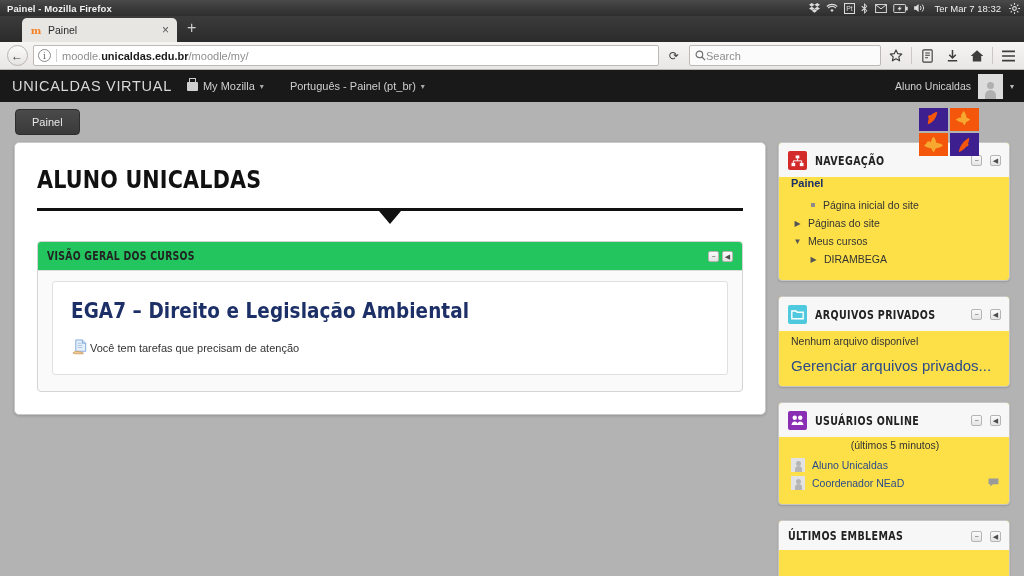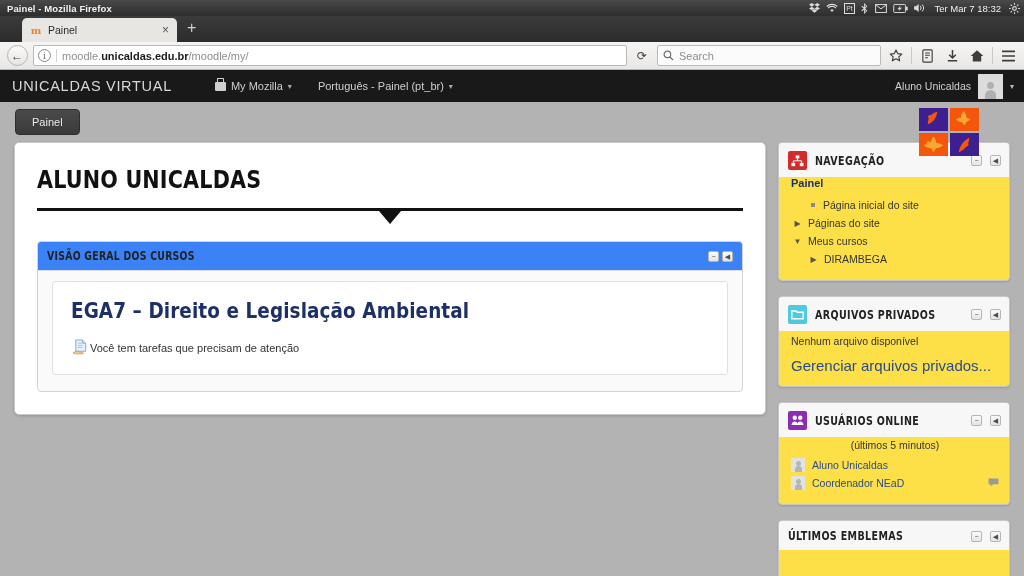--- a/index.html
+++ b/index.html
@@ -113,25 +113,25 @@
     font-size: 11px; color: #8e8e8e;
     white-space: nowrap; overflow: hidden; flex: 1;
   }
   .url-text b { color: #1a1a1a; font-weight: bold; }
   .reload-btn {
     width: 20px; height: 20px;
     display: flex; align-items: center; justify-content: center;
     font-size: 12px; color: #454545; cursor: pointer;
   }
   .searchbar {
-    width: 224px; height: 21px;
+    width: 192px; height: 21px;
     background: #fcfbfb;
     border: 1px solid #bdb9b6;
     border-radius: 2px;
-    display: flex; align-items: center; gap: 5px;
+    display: flex; align-items: center; 
     padding: 0 5px;
   }
   .search-ph { font-size: 11px; color: #8d8d8d; }
   .tool-icon {
     width: 20px; height: 22px;
     display: flex; align-items: center; justify-content: center;
     font-size: 13px; color: #3d3d3d; cursor: pointer;
   }
   .toolsep { width:1px; height:17px; background:#cbc7c4; }
 
@@ -141,21 +141,21 @@
   .moodle-navbar {
     height: 32px; width: 100%;
     background: #191919;
     display: flex; align-items: center;
     padding: 0 12px;
     position: relative;
   }
   .brand {
     font-size: 14.5px; color: #d8d8d8;
     letter-spacing: .7px; font-weight: normal;
-    margin-right: 43px;
+    margin-right: 15px;
   }
   .nav-link {
     font-size: 11px; color: #cfcfcf;
     margin-right: 26px; display: flex; align-items: center; gap: 5px;
     cursor: pointer; white-space: nowrap;
   }
   .nav-link .caret { font-size: 8px; color: #aaa; }
   .briefcase {
     width: 11px; height: 9px; background: #cfcfcf;
     border-radius: 1px; position: relative; display:inline-block;
@@ -242,21 +242,21 @@
     border-top: 13px solid #111;
   }
 
   .cblock {
     margin-top: 30px;
     border: 1px solid #d4d4d4; border-radius: 4px;
     background: #fafafa;
     overflow: hidden;
   }
   .cblock-head {
-    background: #3b82f6;
+    background: #22c55e;
     border-bottom: 1px solid #dcdcdc;
     padding: 7px 9px;
     display: flex; align-items: center; justify-content: space-between;
   }
   .cblock-title {
     font-family: "Liberation Sans Narrow","DejaVu Sans Condensed","Liberation Sans", sans-serif;
     font-size: 11.5px; font-weight: bold; color: #222;
     letter-spacing: .3px; transform: scaleX(.9); transform-origin: left center;
   }
   .blk-icons { display: flex; gap: 3px; }

